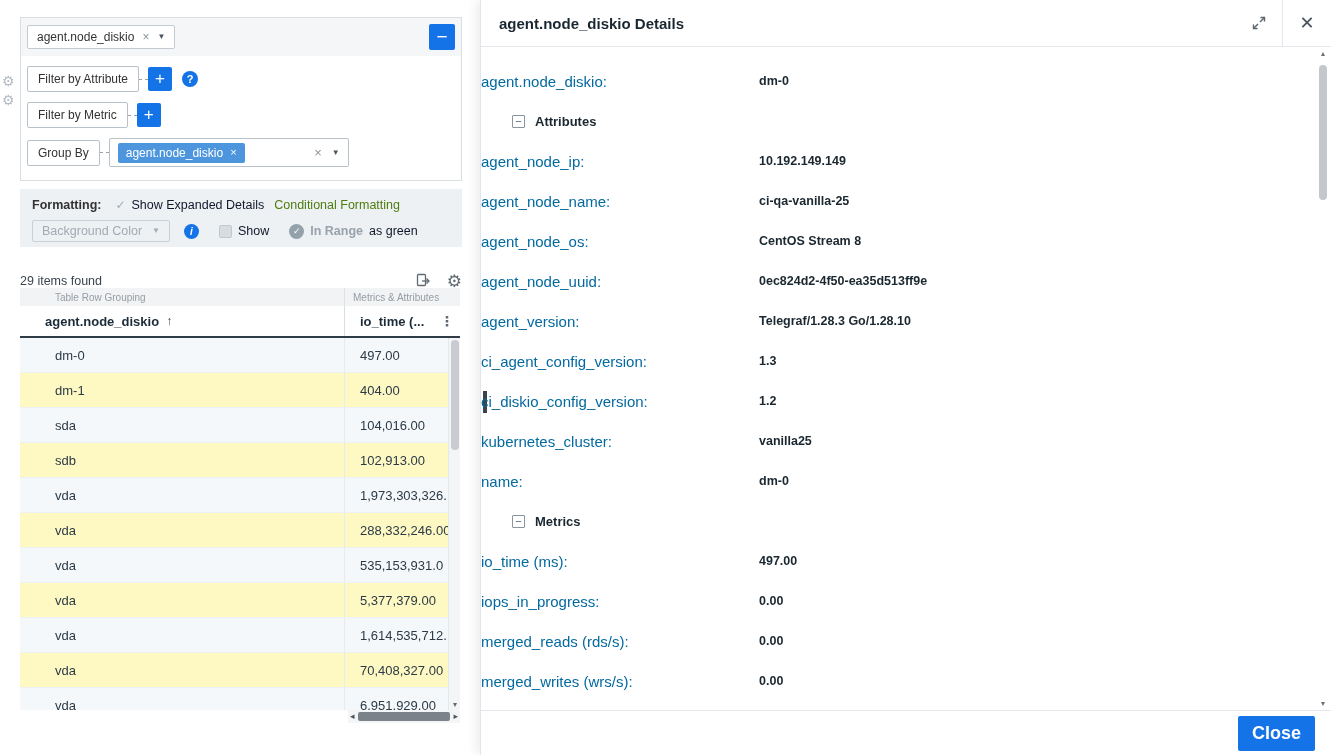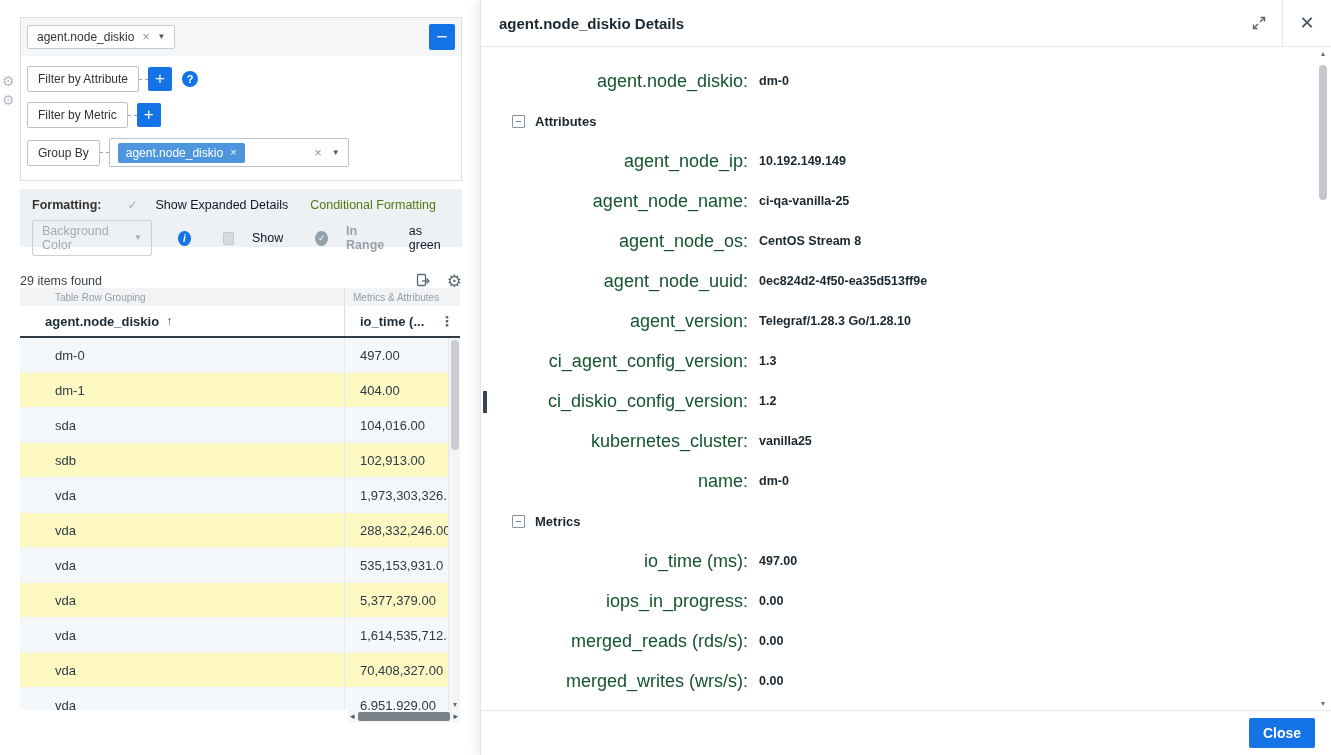--- a/index.html
+++ b/index.html
@@ -33,21 +33,21 @@
                padding:0 8px; width:240px; cursor:pointer; }
   .gb-chip { display:inline-flex; align-items:center; gap:7px; background:var(--chip-blue,#4d96dd); color:#fff;
              border-radius:2px; padding:3px 8px; font-size:12px; }
   .gb-chip .x { color:#fff; font-size:11px; line-height:1; }
   .gb-clear { margin-left:auto; color:#8a939b; font-size:13px; cursor:pointer; }
   .gb-caret { margin-left:10px; }
 
   
   #formatting-box { position:absolute; left:20px; top:189px; width:442px; height:58px; background:#eef1f4;
                     padding:9px 12px; font-size:12.5px; }
-  .fmt-row { display:flex; align-items:center; gap:18px; }
+  .fmt-row { display:flex; align-items:center; gap:6px; }
   .fmt-title { font-weight:bold; color:#333; margin-right:8px; }
   .muted { color:#0f172a; }
   .fmt-check { font-size:12px; color:#a2aab2; }
   .fmt-link { color:#4d7c0f; margin-left:4px; cursor:pointer; }
   .fmt-row2 { margin-top:8px; }
   .bg-select { display:inline-flex; align-items:center; gap:10px; border:1px solid #c9d0d6; border-radius:2px;
                padding:3px 9px; color:#a2aab2; cursor:pointer; background:transparent; font-size:12.5px; }
   .bg-select .caret { color:#a2aab2; }
   .info-icon { width:15px; height:15px; background:var(--accent-blue,#1473e6); color:#fff; border-radius:50%;
                font-size:10px; font-weight:bold; font-style:italic; line-height:15px; text-align:center;
@@ -96,34 +96,34 @@
   #details-panel { position:absolute; left:480px; top:0; width:851px; height:755px; background:#fff;
                    border-left:1px solid #e2e6ea; box-shadow:-4px 0 10px rgba(0,0,0,0.07); }
   #details-header { height:47px; border-bottom:1px solid #e4e8ec; display:flex; align-items:center;text-align:right; }
   #details-title { padding-left:18px; font-size:15px; font-weight:bold; color:#1a2730; }
   .hdr-spacer { flex:1; }
   .hdr-btn { width:48px; height:47px; display:flex; align-items:center; justify-content:center; cursor:pointer; }
   #expand-btn { border-right:1px solid #e4e8ec; }
   #close-x { font-size:18px; color:#4a5560; }
   #details-body { position:absolute; top:47px; bottom:45px; left:0; right:14px; overflow:hidden; padding-top:14px; }
   .drow { height:40px; display:flex; align-items:center; }
-  .dlabel { width:267px; text-align:right; font-size:18px; color:#14532d; }
+  .dlabel { width:267px; font-size:15px; color:#0369a1; }
   .dvalue { margin-left:11px; font-size:12.5px; font-weight:bold; color:#1a2730; }
   .dsection { height:40px; display:flex; align-items:center; padding-left:31px; gap:10px; cursor:pointer; }
   .collapse-box { width:13px; height:13px; border:1px solid #8a949c; border-radius:1px; color:#5a6670;
                   font-size:11px; line-height:11px; text-align:center; }
   .dsection-title { font-weight:bold; font-size:13px; color:#1a2730; }
   #details-scrollbar { position:absolute; right:2px; top:49px; bottom:47px; width:12px; }
   .ds-arrow { position:absolute; left:0; width:12px; text-align:center; font-size:8px; color:#6a7178; cursor:pointer; }
   #ds-up { top:0; } #ds-down { bottom:0; }
   #ds-thumb { position:absolute; left:2px; top:16px; width:8px; height:135px; background:#c4c8cc; border-radius:4px; cursor:pointer; }
   #details-footer { position:absolute; left:0; right:0; bottom:0; height:45px; border-top:1px solid #e4e8ec;
                     display:flex; align-items:center; justify-content:flex-end; padding-right:16px; background:#fff; }
   #close-button { background:var(--accent-blue,#1473e6); color:#fff; border:none; border-radius:2px;
-                  font-size:14px; font-weight:bold; padding:7px 14px; cursor:pointer; font-family:inherit;text-align:center; }
+                  font-size:18px; font-weight:bold; padding:7px 14px; cursor:pointer; font-family:inherit;text-align:center; }
   #resize-handle { position:absolute; left:2px; top:391px; width:4px; height:22px; background:#3a444e; cursor:ew-resize; }
 
   svg.icon { display:block; }
 </style>
 </head>
 <body>
 
 <div id="left-region">
 
   <div id="edge-gears">

